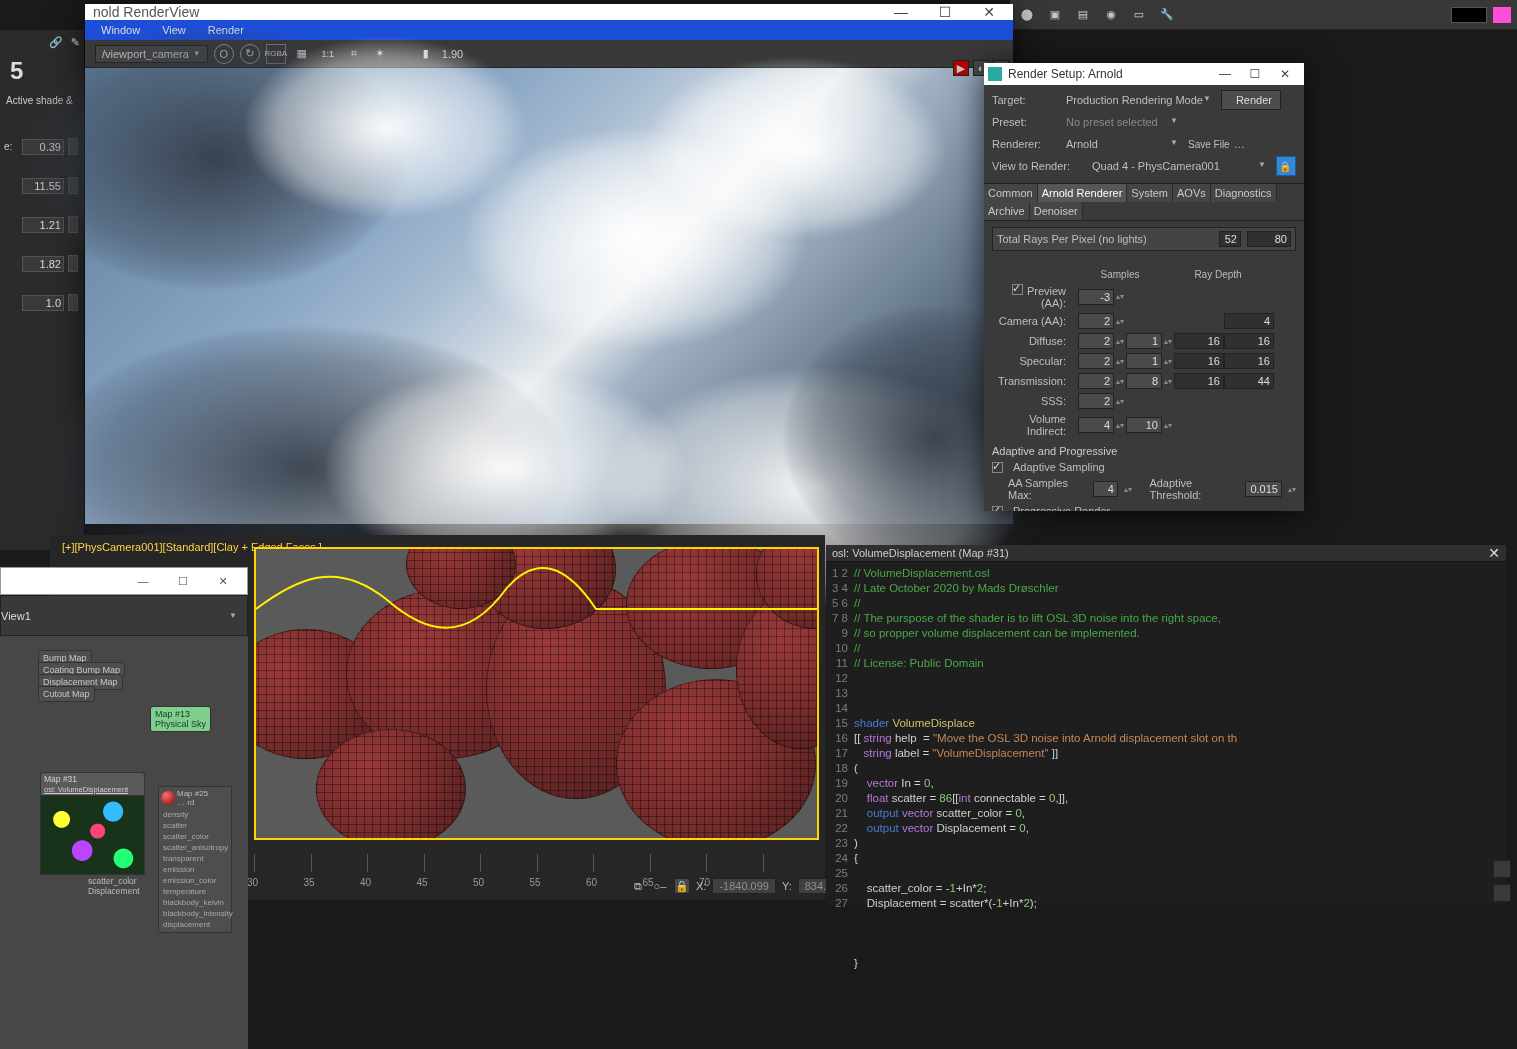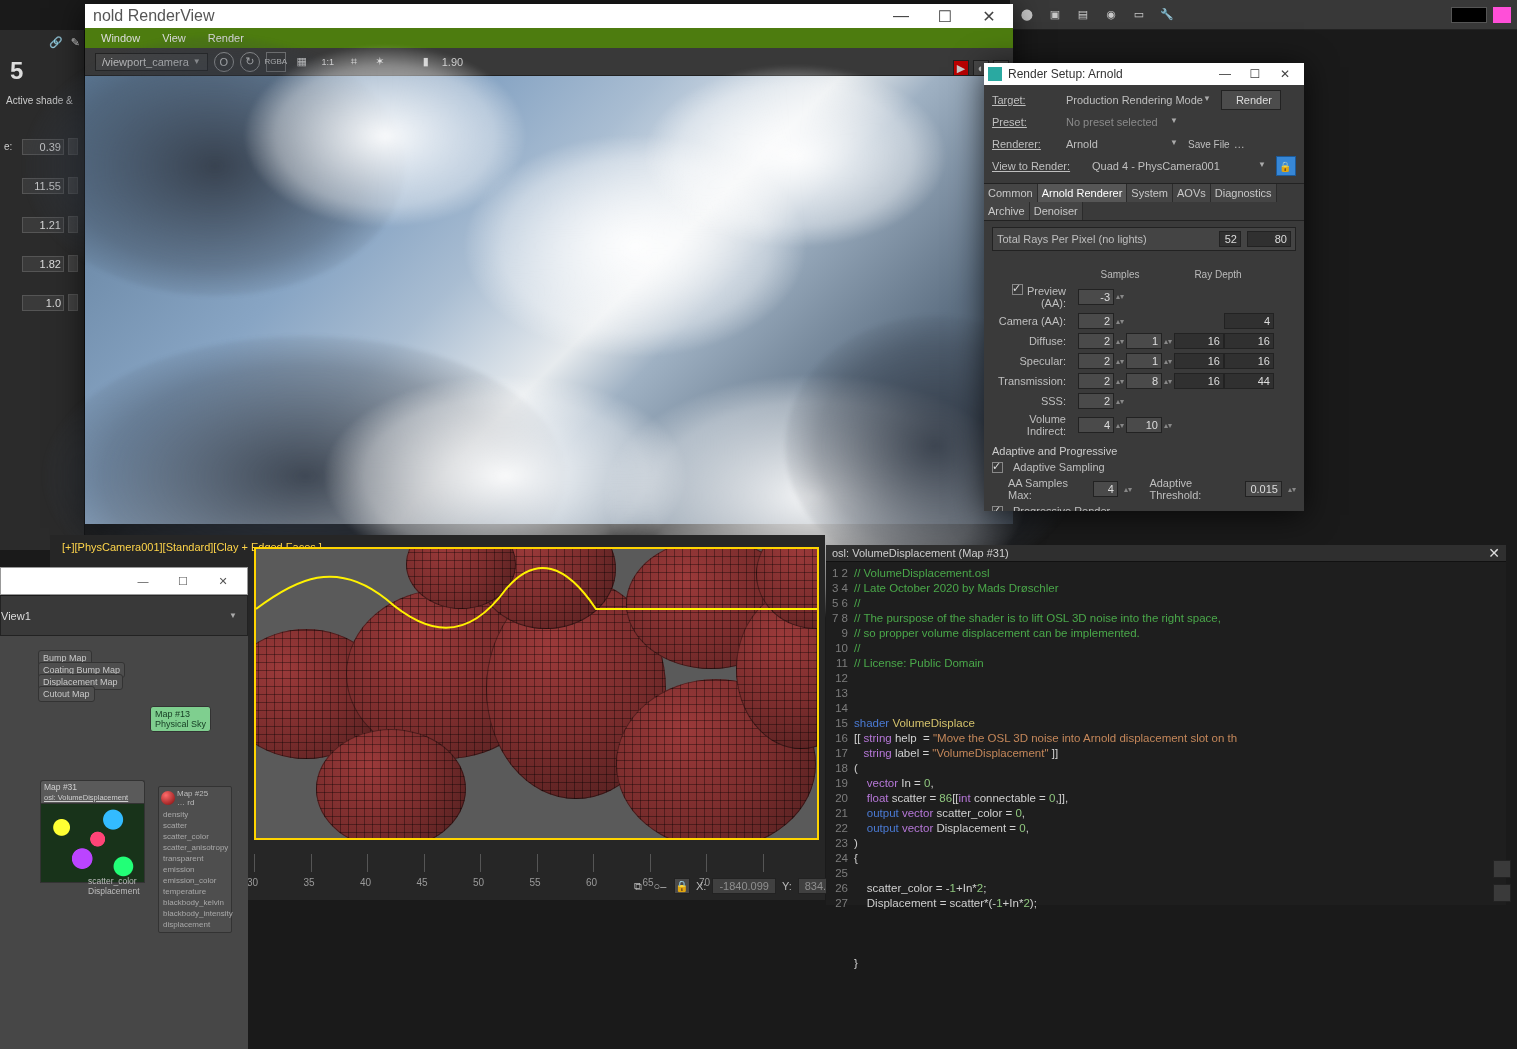--- a/index.html
+++ b/index.html
@@ -6,26 +6,26 @@
   body {
     background: #1a1a1a; color: #c8c8c8; width: 1517px; height: 1049px;
     position: relative; overflow: hidden; font-size: 11px;
   }
   
   .renderview {
     position: absolute; left: 85px; top: 4px; width: 928px; height: 520px;
     background: #f0f0f0; display: flex; flex-direction: column; box-shadow: 0 4px 30px rgba(0,0,0,.7);
   }
   .renderview-titlebar {
-    height: 24px; background: #fff; display: flex; align-items: center; padding: 0 2px 0 8px;
-    color: #555; font-size: 16px;
+    height: 16px; background: #fff; display: flex; align-items: center; padding: 0 2px 0 8px;
+    color: #555; font-size: 14px;
   }
   .renderview-titlebar .spacer { flex: 1; }
   .win-btn { width: 44px; height: 26px; display:flex; align-items:center; justify-content:center; color:#444; }
-  .renderview-body { flex:1; background:#4d7c0f; display:flex; flex-direction:column; }
+  .renderview-body { flex:1; background:#1d4ed8; display:flex; flex-direction:column; }
   .rv-menus { height:20px; display:flex; align-items:center; gap:22px; padding:0 16px; color:#ddd; }
   .rv-toolbar { height:28px; display:flex; align-items:center; gap:6px; padding:0 10px; background:#393939; border-bottom:1px solid #222;}
   .rv-cam { padding:2px 6px; background:#444; display:flex; align-items:center; gap:4px; border:1px solid #222;}
   .tb-ico { width:20px;height:20px;display:flex;align-items:center;justify-content:center;color:#ccc;}
   .tb-ico.round{border:1px solid #999;border-radius:50%;}
   .rv-img { flex:1; position:relative; background:linear-gradient(135deg,#5d7a97 0%, #88a5c4 30%, #a9bdd2 42%, #e7ebee 55%, #9fb1c3 62%, #5f7184 80%, #3b4653 100%); }
   
   .cloud { position:absolute; background:radial-gradient(ellipse at center, rgba(255,255,255,.95) 0%, rgba(255,255,255,.4) 55%, rgba(255,255,255,0) 72%); border-radius:50%; filter:blur(2px);}
   .cloud.dark{ background:radial-gradient(ellipse at center, rgba(50,58,70,.9) 0%, rgba(50,58,70,.35) 55%, rgba(50,58,70,0) 75%);}
   .rv-right-tools { position:absolute; right:4px; top:56px; display:flex; gap:4px;}
@@ -55,21 +55,21 @@
   
   .rsetup {
     position:absolute; left:984px; top:63px; width:320px; height:448px;
     background:#3a3a3a; display:flex; flex-direction:column; box-shadow:0 4px 30px rgba(0,0,0,.7);
   }
   .rsetup-title{height:22px;background:#fff;color:#333;display:flex;align-items:center;padding:0 4px 0 4px;font-size:12px;}
   .rsetup-title .logo{width:14px;height:14px;background:#2aa9a1;margin-right:6px;}
   .rsetup-title .spacer{flex:1;}
   .rsetup-body{flex:1;background:#3a3a3a;padding:4px 8px;color:#bfbfbf;font-size:11px;overflow:hidden;}
   .rrow{display:flex;align-items:center;height:22px;gap:6px;}
-  .rrow .lab{width:64px;text-decoration:underline;}
+  .rrow .lab{width:64px;}
   .dd{display:flex;justify-content:space-between;background:transparent;border-bottom:1px solid transparent;padding:0 4px;min-width:120px;}
   .caret{font-size:8px;color:#aaa;}
   .rs-btn{padding:3px 14px;background:#4c4c4c;border:1px solid #222;color:#ddd;text-align:center;}
   .rs-lock{width:20px;height:20px;background:#3787d6;border:1px solid #1b5a9a;display:flex;align-items:center;justify-content:center;color:#fff;font-size:10px;}
   .tabs{display:flex;flex-wrap:wrap;gap:0;margin:6px -8px 0 -8px;border-top:1px solid #222;border-bottom:1px solid #222;}
   .tab{padding:3px 4px;background:#454545;color:#c8c8c8;border-right:1px solid #2b2b2b;font-size:11px;}
   .tab.active{background:#565656;color:#fff;}
   .section-hdr{margin-top:6px;padding:3px 4px;background:#444;border:1px solid #222;font-size:11px;}
   .grid-sampling{display:grid;grid-template-columns:86px 36px 12px 36px 12px 50px 50px;align-items:center;row-gap:4px;margin-top:6px;font-size:11px;}
   .grid-sampling .lab{text-align:right;padding-right:12px;}
@@ -103,21 +103,21 @@
 
   
   .map-hdr{position:absolute;left:0;top:567px;width:248px;height:28px;background:#fff;border:1px solid #999;display:flex;align-items:center;padding:0 4px;}
   .map-hdr .spacer{flex:1;}
   .map-hdr .wb{width:40px;height:22px;display:flex;align-items:center;justify-content:center;color:#555;}
   .view1{position:absolute;left:0;top:596px;width:248px;height:40px;background:#393939;display:flex;align-items:center;justify-content:center;color:#ddd;border:1px solid #222;border-top:none;}
   .view1 .caret{margin-left:auto;padding-right:10px;}
   .nodegraph{position:absolute;left:0;top:636px;width:248px;bottom:0;background:#474747;}
   .ng-box{position:absolute;background:#4e4e4e;border:1px solid #333;border-radius:3px;font-size:9px;color:#c8c8c8;padding:2px 4px;white-space:nowrap;}
   .ng-green{background:#7fcf8f;color:#184026;}
-  .ng-noise{position:absolute;left:40px;top:144px;width:105px;}
+  .ng-noise{position:absolute;left:40px;top:136px;width:105px;}
   .ng-noise .title{background:#5a5a5a;border:1px solid #333;border-bottom:none;border-radius:3px 3px 0 0;padding:1px 3px;font-size:8.5px;color:#cfcfcf;}
   .ng-noise .thumb{height:80px;border:1px solid #333;background:
      radial-gradient(circle at 20% 30%, #ff3 0 8%, transparent 9%),
      radial-gradient(circle at 70% 20%, #3bf 0 10%, transparent 11%),
      radial-gradient(circle at 40% 70%, #b4f 0 12%, transparent 13%),
      radial-gradient(circle at 80% 80%, #2f7 0 9%, transparent 10%),
      radial-gradient(circle at 55% 45%, #f47 0 10%, transparent 11%),
      #18331a;}
   .ng-std{position:absolute;left:158px;top:150px;width:74px;background:#4e4e4e;border:1px solid #333;border-radius:2px;font-size:8px;color:#bcbcbc;padding:2px 2px;}
   .ng-std .mh{display:flex;align-items:center;gap:2px;margin-bottom:2px;}

